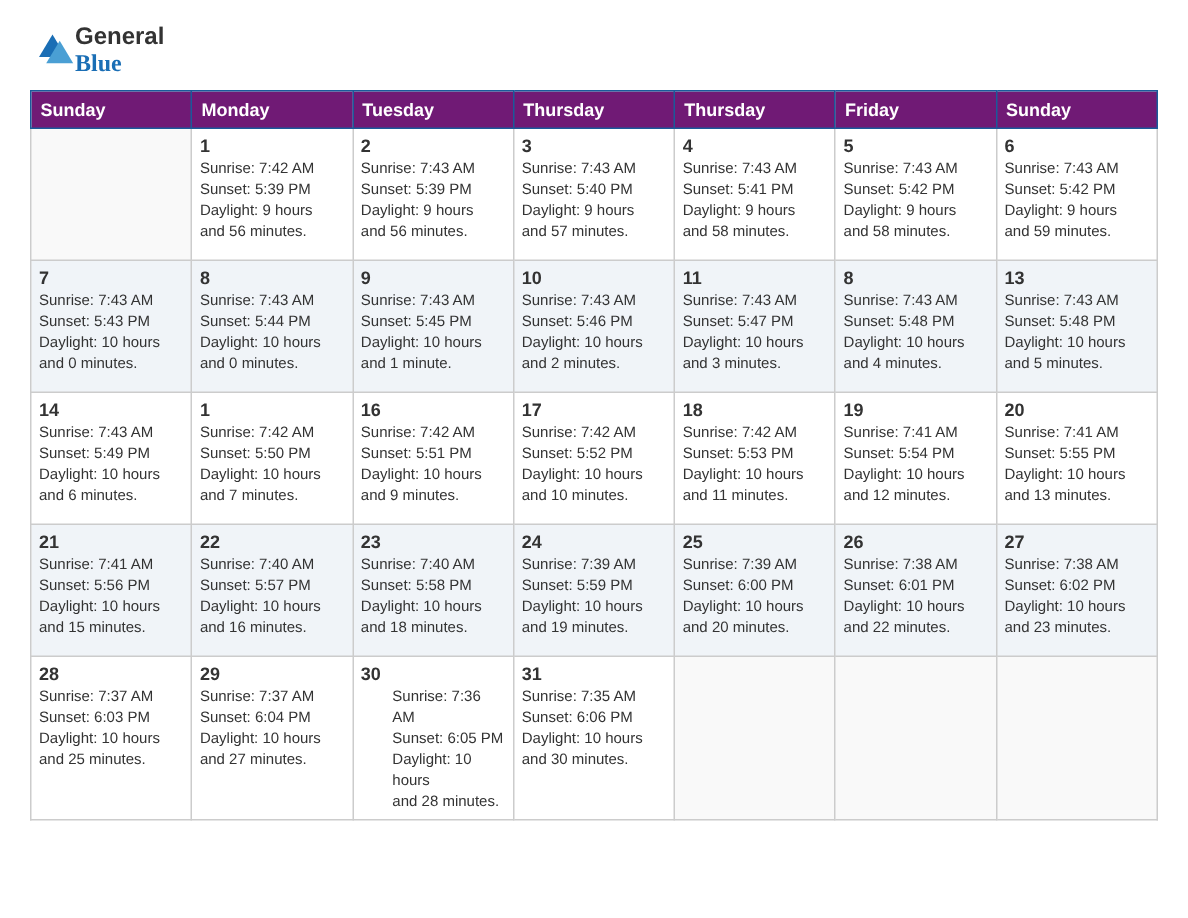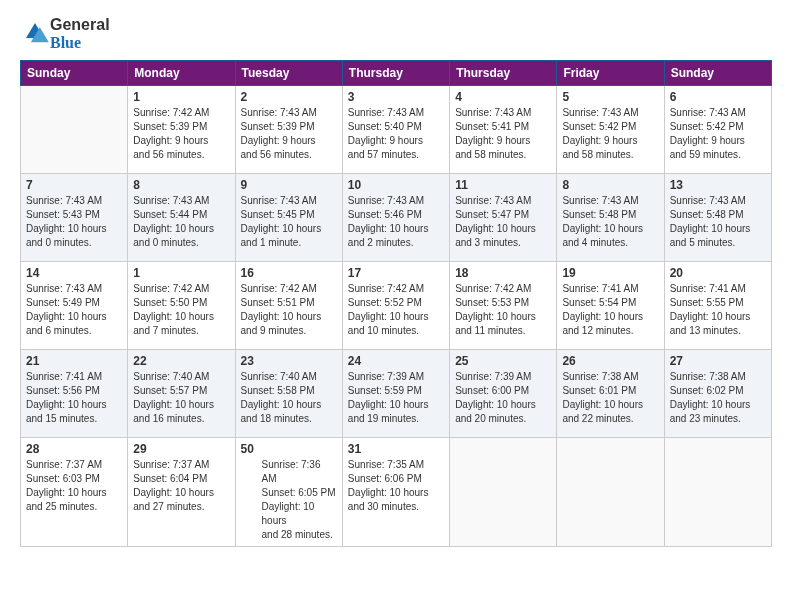--- a/index.html
+++ b/index.html
@@ -332,21 +332,21 @@
 and 25 minutes.</div>
           </td>
           <td>
             <div class="day-number">29</div>
             <div class="day-info" style="white-space: pre-line;">Sunrise: 7:37 AM
 Sunset: 6:04 PM
 Daylight: 10 hours
 and 27 minutes.</div>
           </td>
           <td>
-            <div class="day-number">50</div>
+            <div class="day-number">30</div>
             <div class="day-info" style="white-space: pre-line; margin-left: 21px;">Sunrise: 7:36 AM
 Sunset: 6:05 PM
 Daylight: 10 hours
 and 28 minutes.</div>
           </td>
           <td>
             <div class="day-number">31</div>
             <div class="day-info" style="white-space: pre-line;">Sunrise: 7:35 AM
 Sunset: 6:06 PM
 Daylight: 10 hours

